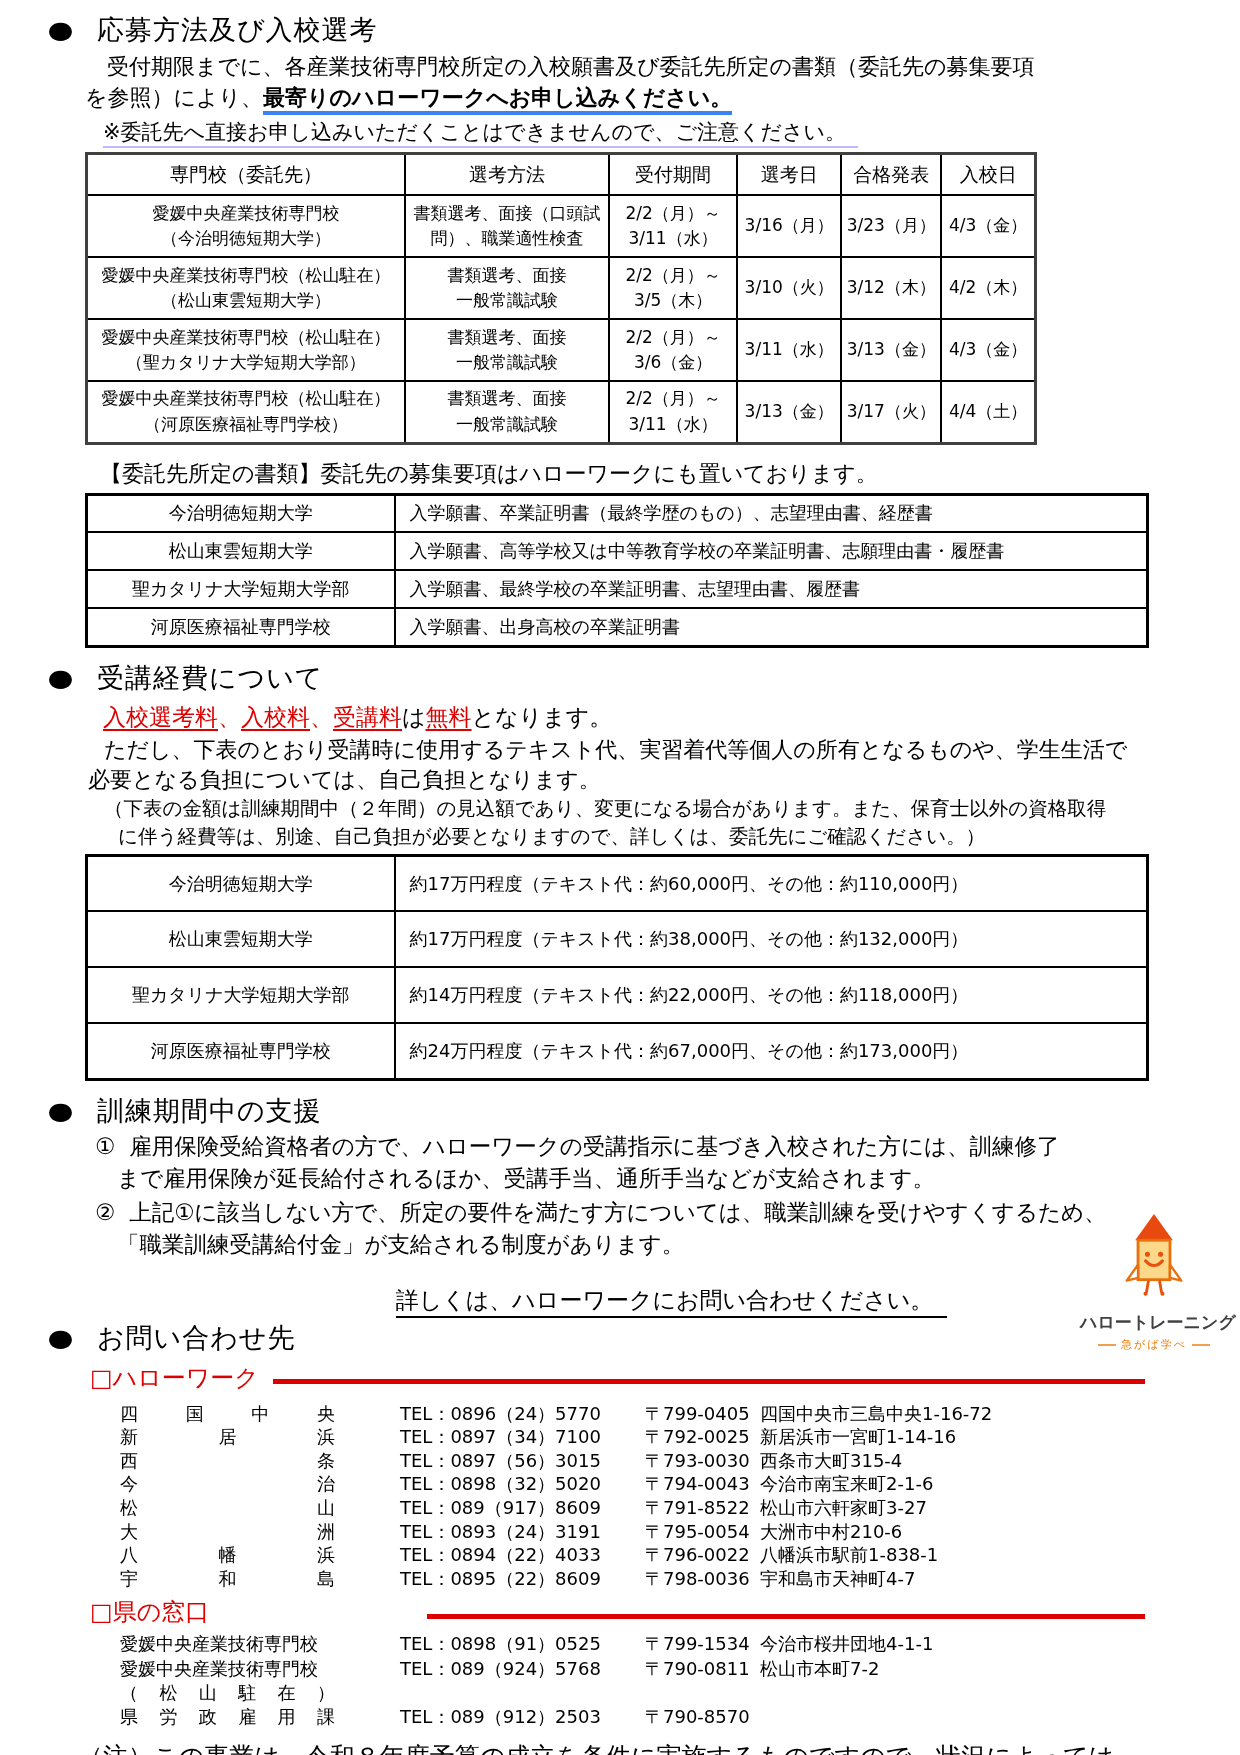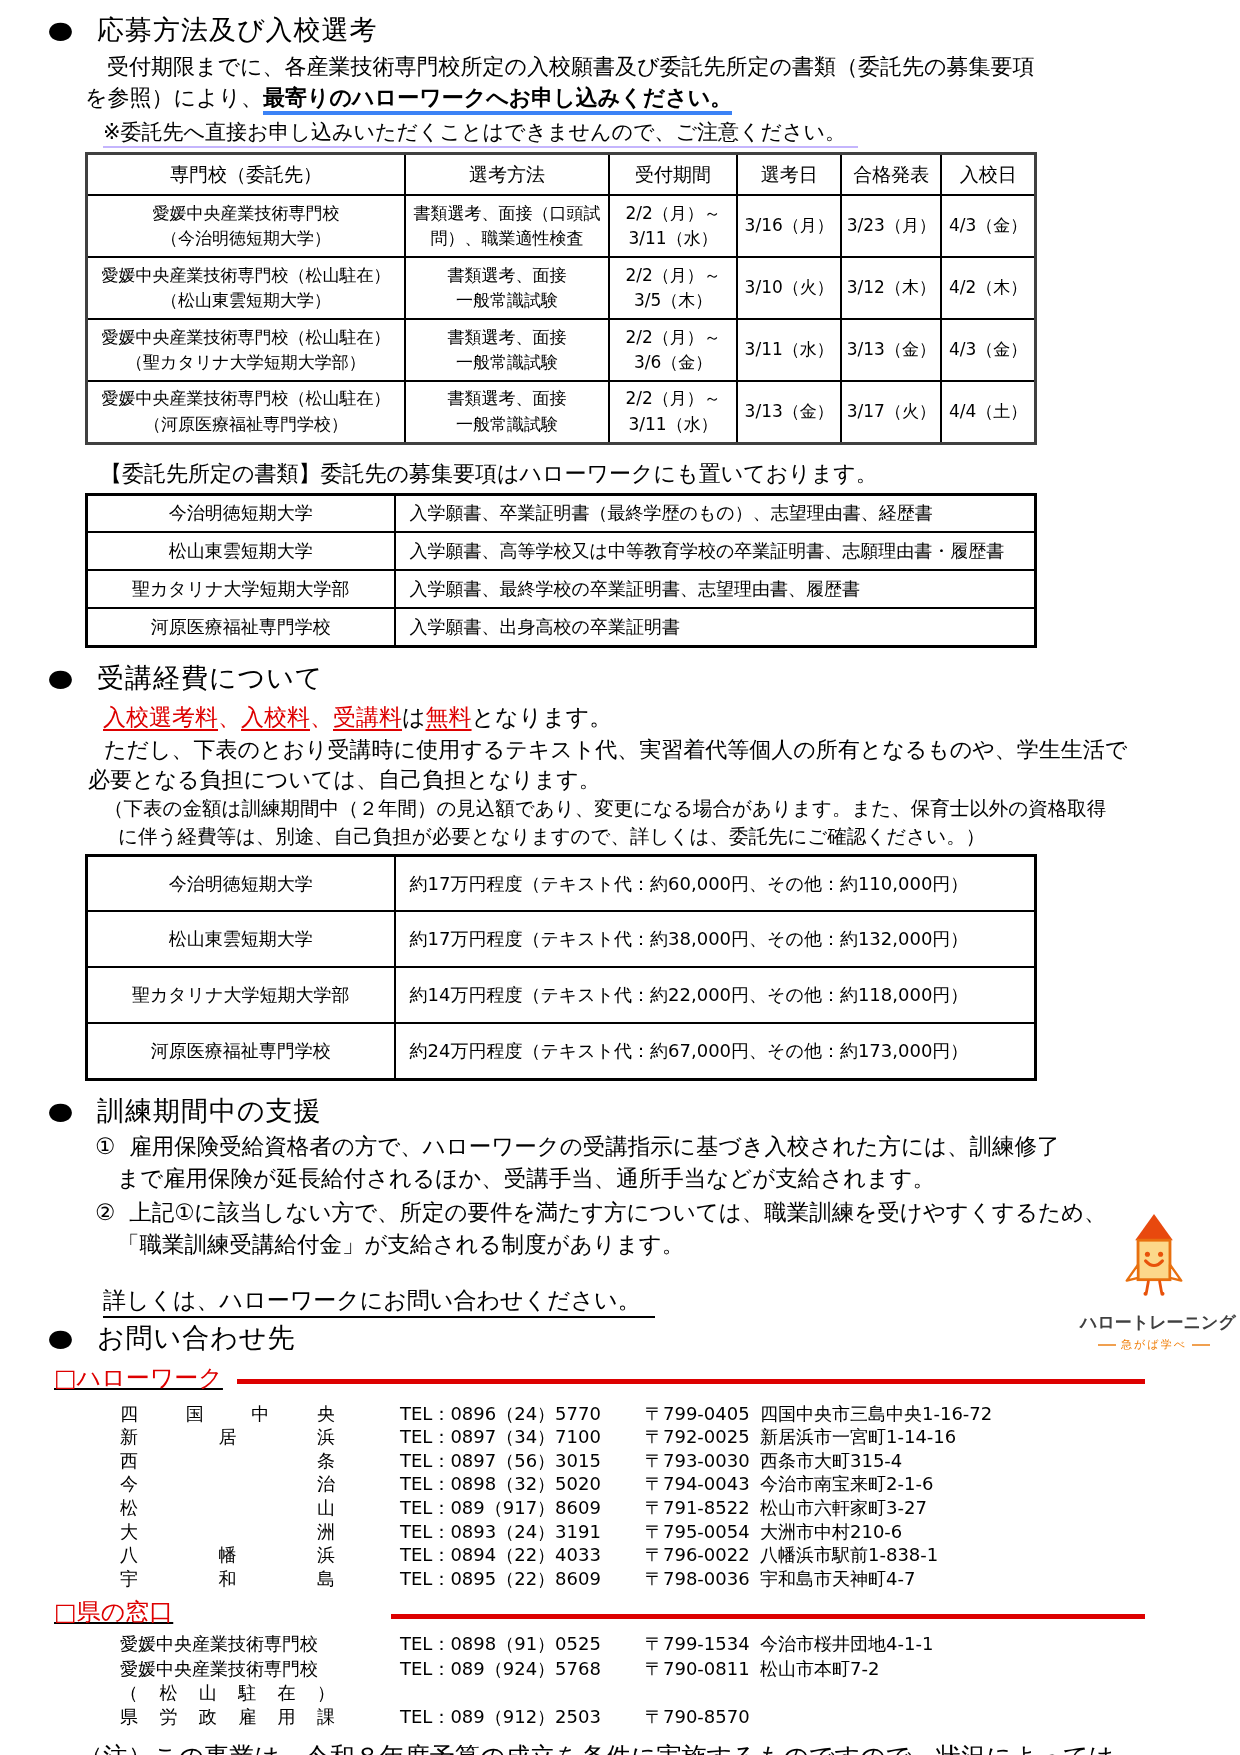--- a/index.html
+++ b/index.html
@@ -17,44 +17,44 @@
   .caution { margin:4px 0 6px 103px; font-size:21px; }
   .caution span { border-bottom:2px solid #c4b5fd; padding:0 12px 2px 0; }
 
   table { border-collapse:collapse; table-layout:fixed; }
   table.sel { margin:6px 0 0 85px; width:952px; border:3px solid #404040; }
   .sel th, .sel td { border:2px solid #000; text-align:center; vertical-align:middle; padding:2px; line-height:1.5; }
   .sel th { height:42px; font-size:19px; font-weight:normal; }
   .sel td { height:62px; font-size:17px; }
 
   .cap { margin:14px 0 4px 100px; font-size:22px; }
-  table.two { margin-left:85px; width:952px; border:3px solid #000; }
+  table.two { margin-left:85px; width:1064px; border:3px solid #000; }
   .two td { border:2px solid #000; vertical-align:middle; font-size:18px; padding:5px 4px; }
   .two td.name { width:308px; text-align:center; }
   .two td.val { text-align:left; padding-left:14px; }
   table.docs td { height:38px; }
   table.cost { margin-top:4px; }
   table.cost td { height:56px; }
 
   .free-line { margin:6px 0 2px 103px; font-size:23px; }
   .red { color:#dd0000; }
   .u { text-decoration:underline; text-underline-offset:4px; }
   .cost-body { margin-left:88px; font-size:22px; line-height:1.38; width:1100px; }
   .cost-body .l1 { text-indent:16px; }
   .cost-note { margin-left:104px; font-size:19.5px; line-height:1.4; width:1080px; }
   .cost-note .l2 { padding-left:14px; }
 
   .support-item { margin:2px 0 0 95px; font-size:22.5px; line-height:1.42; width:1090px; }
   .si-l1 .num { margin-right:14px; }
   .si-l2 { padding-left:22px; }
 
-  .more-info { margin:24px 0 0 103px; font-size:23px; }
+  .more-info { margin:24px 0 0 103px; font-size:23px;text-align:center; }
   .more-info span { border-bottom:2px solid #000; padding:0 14px 3px 0; }
 
-  .label-row { display:flex; align-items:center; margin-left:54px; margin-top:6px;text-decoration:underline; }
+  .label-row { display:flex; align-items:center; margin-left:90px; margin-top:6px; }
   .red-label { color:#dd0000; font-size:24px; white-space:nowrap; }
   .red-line { height:5px; background:#dd0000; flex:1; margin:8px 95px 0 14px; }
   .label-row.pref .red-line { margin-left:218px; }
 
   .office-list { margin-top:8px; }
   .office-row, .pref-row { display:flex; margin-left:120px; font-size:18px; line-height:1.31; }
   .pref-row { line-height:1.35; align-items:flex-start; }
   .col-name { width:215px; }
   .just { text-align:justify; text-align-last:justify; }
   .col-tel { width:245px; margin-left:65px; }

